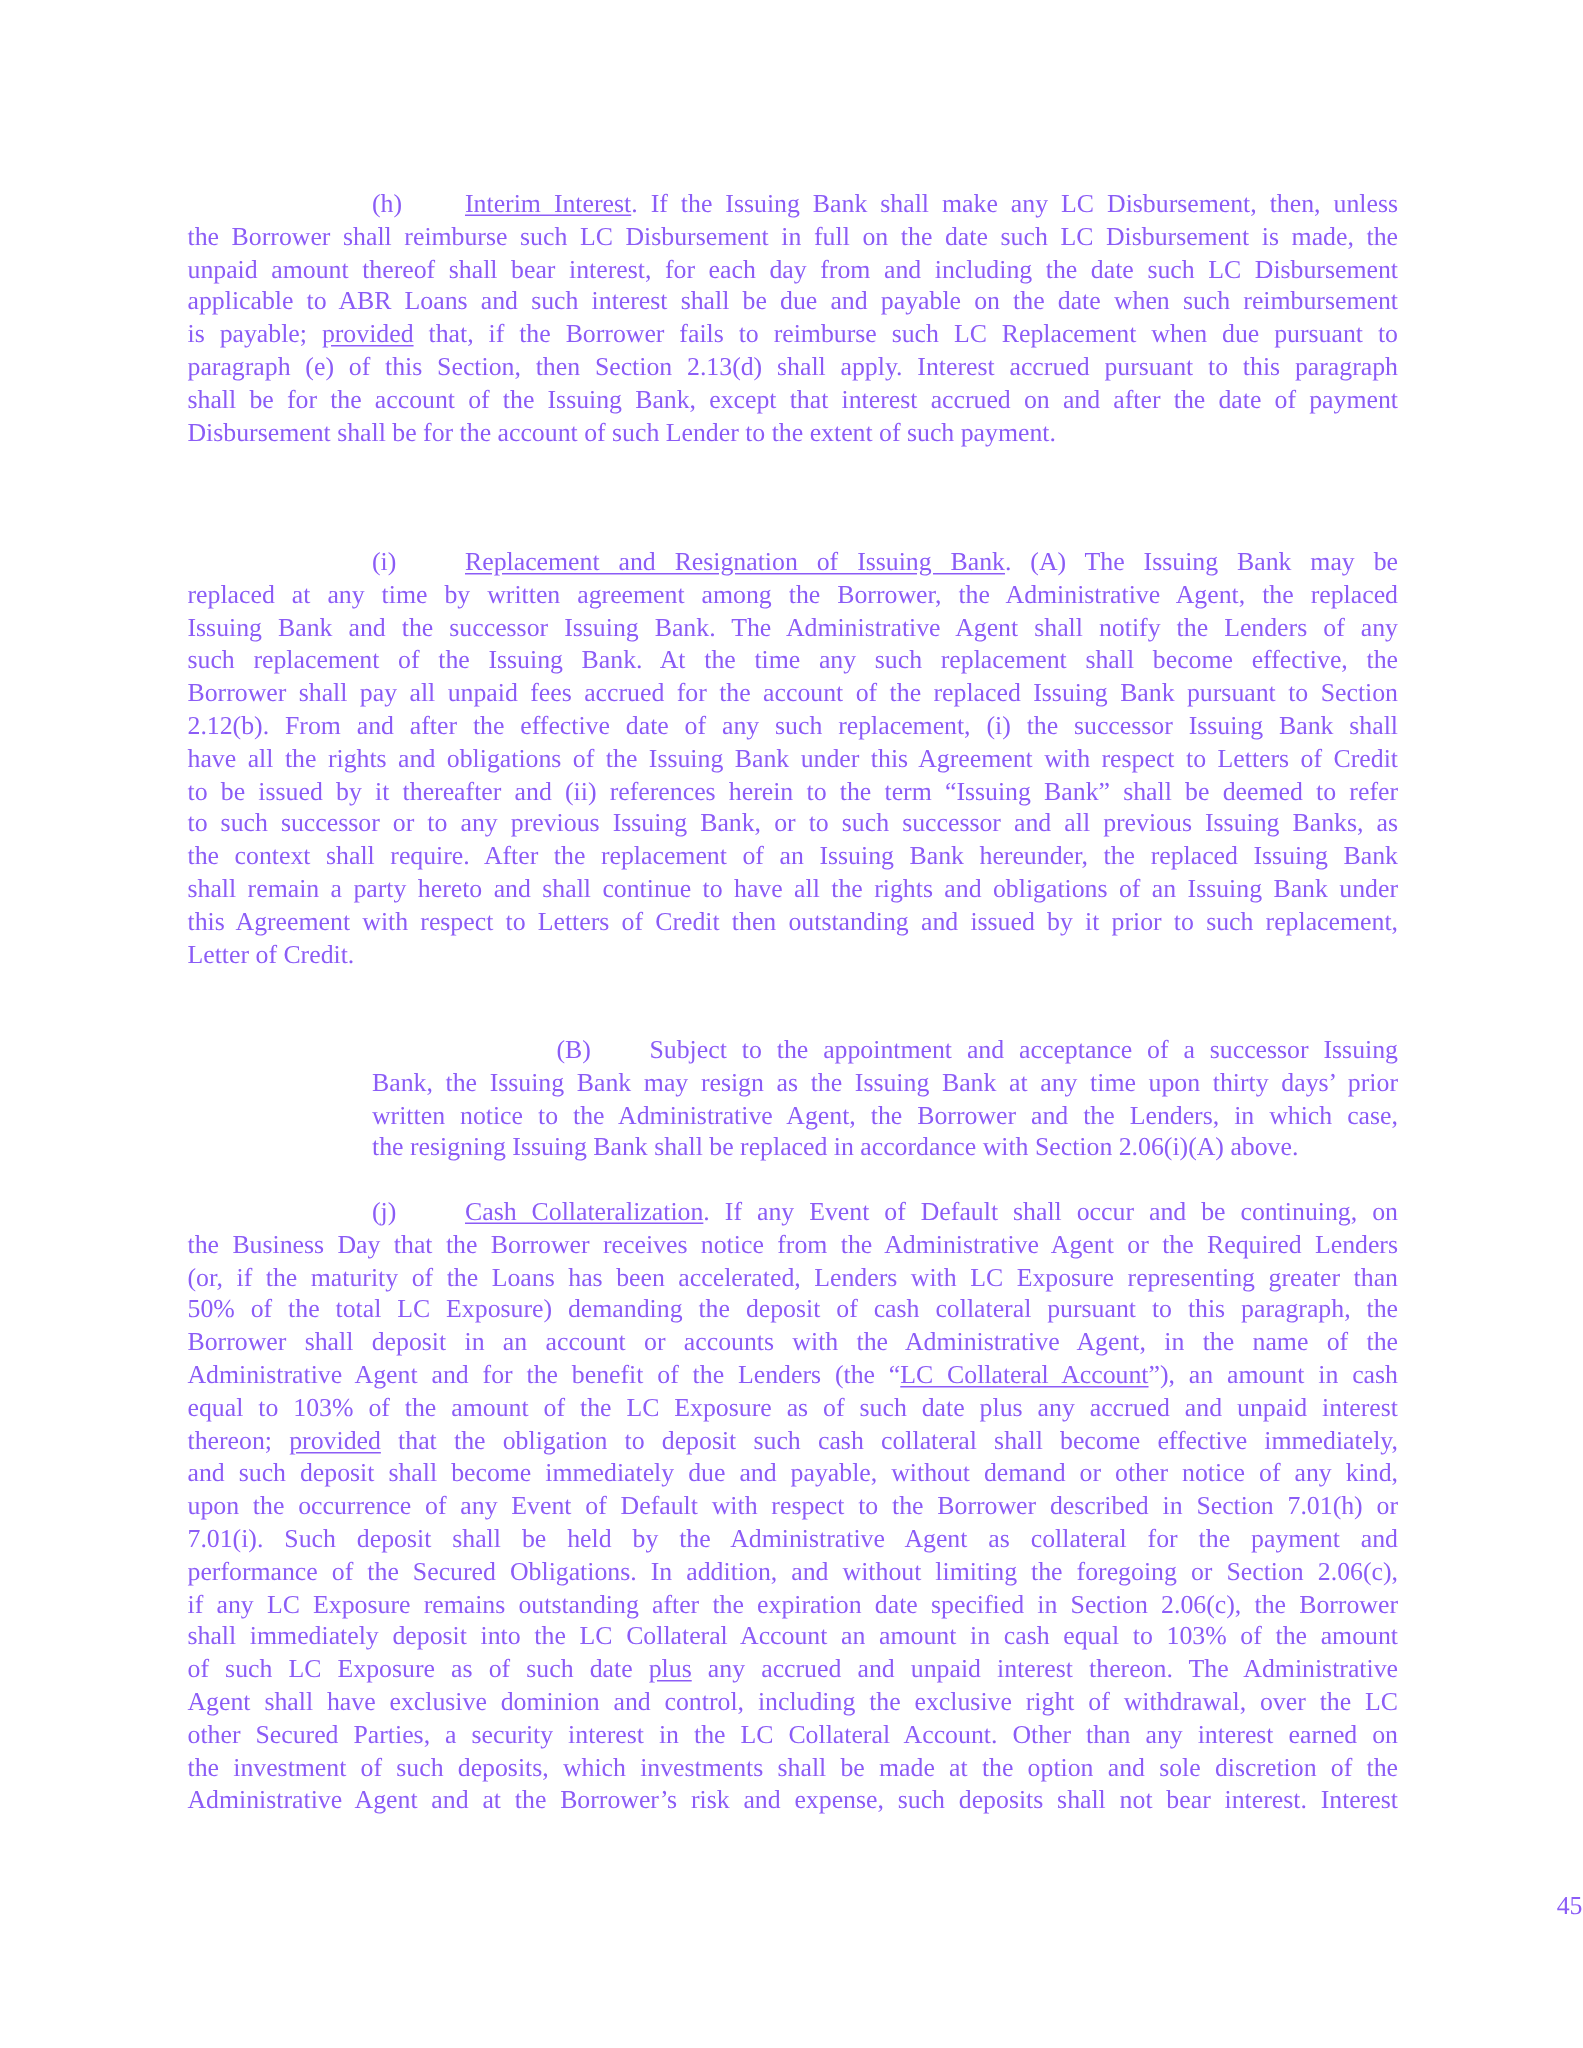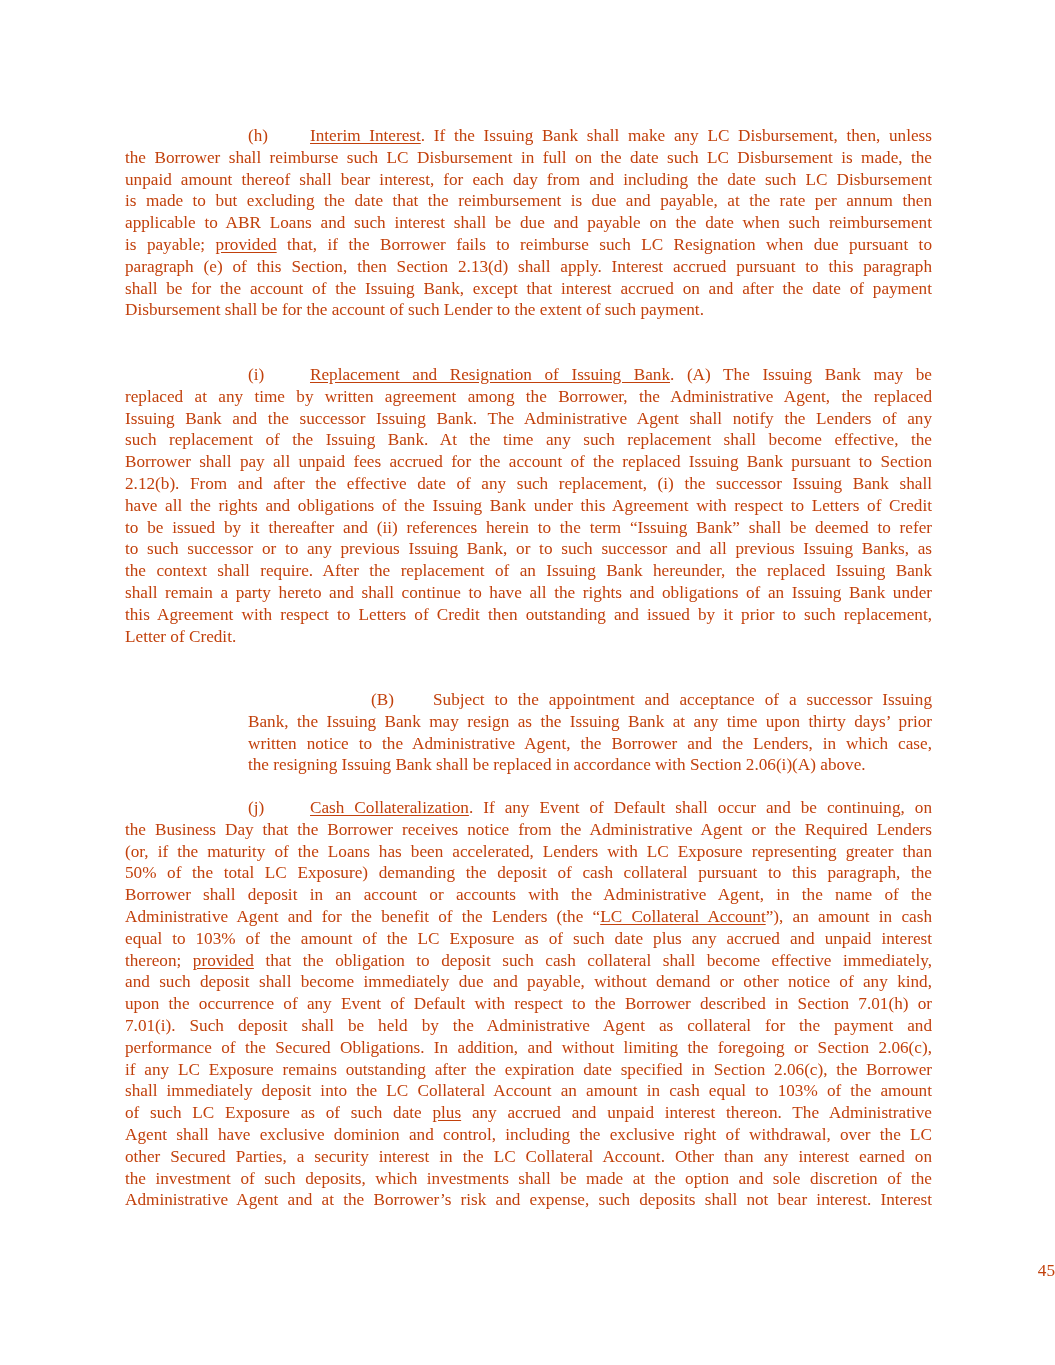--- a/index.html
+++ b/index.html
@@ -1,19 +1,19 @@
 <!DOCTYPE html>
 <html><head>
 <meta charset="utf-8">
 <style>
   html, body { margin: 0; padding: 0; background: #ffffff; }
   body { width: 1055px; height: 1365px; position: relative; overflow: hidden; }
   .page {
     position: absolute; left: 0; top: 0; width: 1055px; height: 1365px;
-    background: #ffffff; color: #c2410c;
+    background: #ffffff; color: #8b5cf6;
     font-family: "Liberation Serif", "DejaVu Serif", serif;
     font-size: 17.2px;
   }
   .block { position: absolute; left: 125px; width: 807px; }
   .line {
     height: 21.8px; line-height: 21.8px; white-space: nowrap;
     text-align: justify; text-align-last: justify;
   }
   .line.last { text-align-last: left; }
   .line.first { padding-left: 123px; }
@@ -25,23 +25,22 @@
 </style>
 </head>
 <body>
 
 <div class="page">
 
   <div class="block" style="top:125px;">
     <div class="line first"><span class="lbl">(h)</span><u>Interim Interest</u><span>.  If the Issuing Bank shall make any LC Disbursement, then, unless</span></div>
     <div class="line">the Borrower shall reimburse such LC Disbursement in full on the date such LC Disbursement is made, the</div>
     <div class="line">unpaid amount thereof shall bear interest, for each day from and including the date such LC Disbursement</div>
-    <div class="line">is made to but excluding the date that the reimbursement is due and payable, at the rate per annum then</div>
     <div class="line">applicable to ABR Loans and such interest shall be due and payable on the date when such reimbursement</div>
-    <div class="line"><span>is payable; </span><u>provided</u><span> that, if the Borrower fails to reimburse such LC Resignation when due pursuant to</span></div>
+    <div class="line"><span>is payable; </span><u>provided</u><span> that, if the Borrower fails to reimburse such LC Replacement when due pursuant to</span></div>
     <div class="line">paragraph (e) of this Section, then Section 2.13(d) shall apply.  Interest accrued pursuant to this paragraph</div>
     <div class="line">shall be for the account of the Issuing Bank, except that interest accrued on and after the date of payment</div>
     <div class="line last">Disbursement shall be for the account of such Lender to the extent of such payment.</div>
   </div>
 
   <div class="block" style="top:364px;">
     <div class="line first"><span class="lbl">(i)</span><u>Replacement and Resignation of Issuing Bank</u><span>.  (A) The Issuing Bank may be</span></div>
     <div class="line">replaced at any time by written agreement among the Borrower, the Administrative Agent, the replaced</div>
     <div class="line">Issuing Bank and the successor Issuing Bank.  The Administrative Agent shall notify the Lenders of any</div>
     <div class="line">such replacement of the Issuing Bank.  At the time any such replacement shall become effective, the</div>

